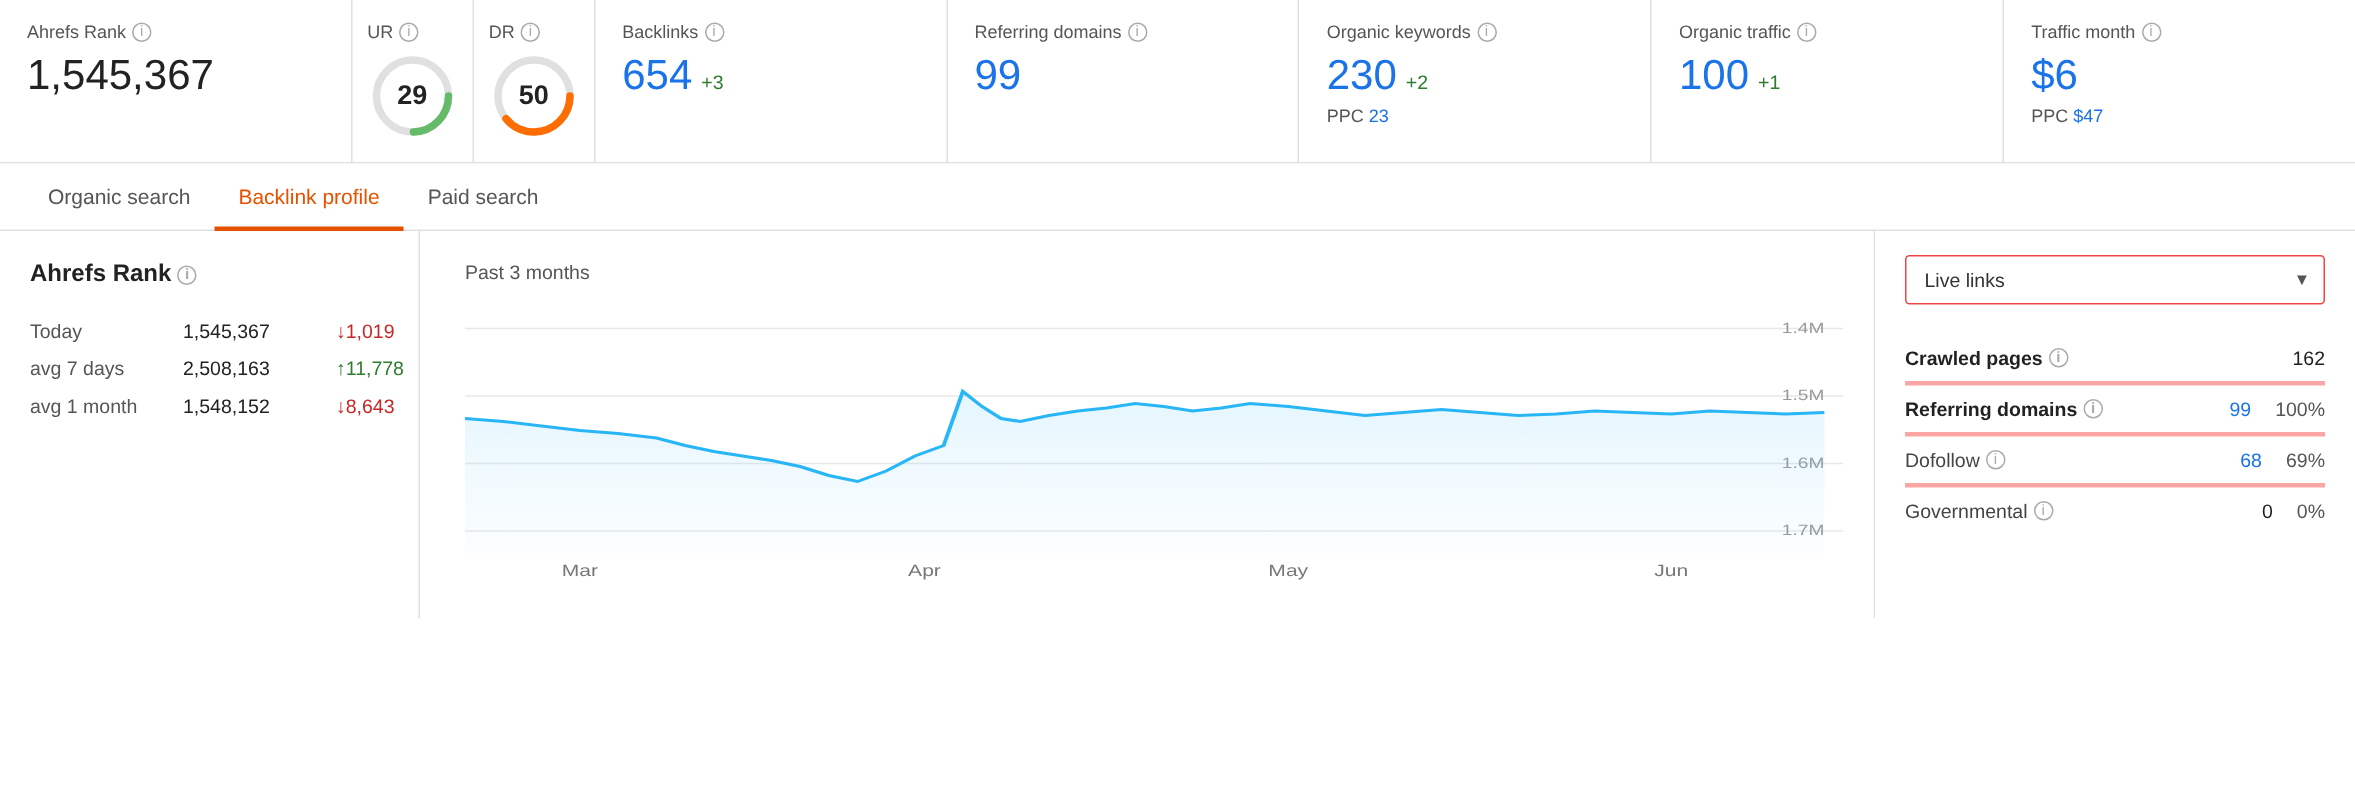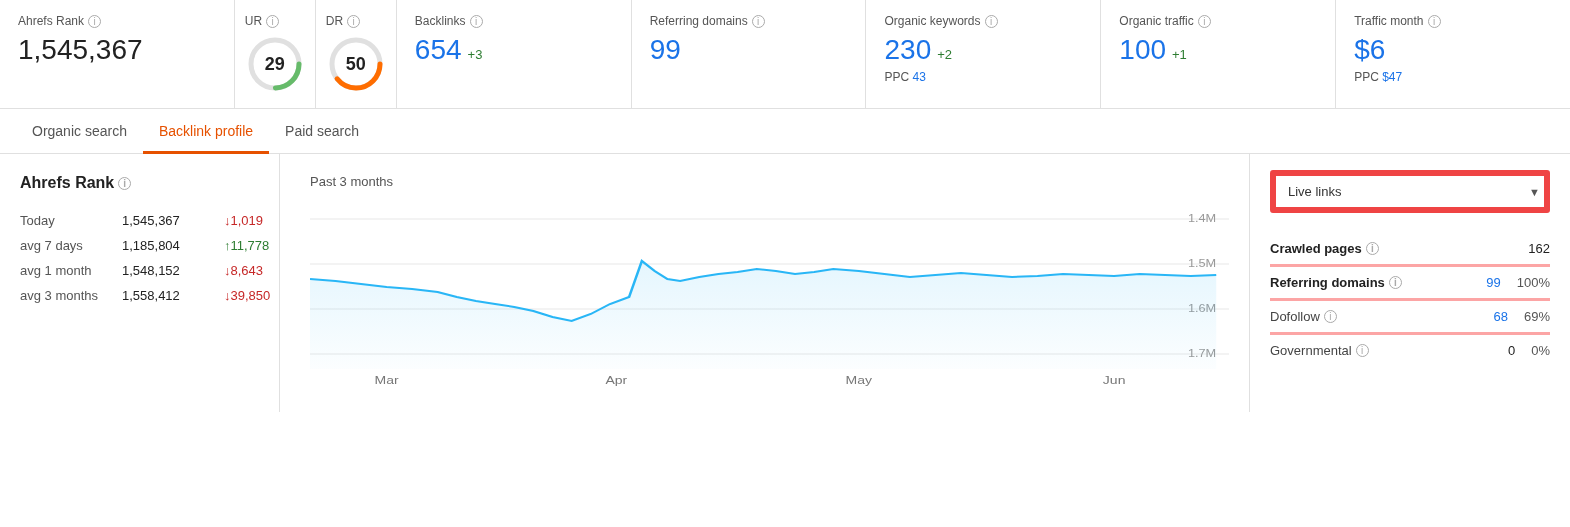--- a/index.html
+++ b/index.html
@@ -154,21 +154,21 @@
       border-right: 1px solid #e0e0e0;
       flex: 1;
     }
     .filter-dropdown-wrap {
       position: relative;
       margin-bottom: 20px;
     }
     .filter-dropdown-wrap select {
       width: 100%;
       padding: 8px 12px;
-      border: 6px solid #ef4444;
+      border: 1px solid #ef4444;
       border-radius: 3px;
       font-size: 13px;
       color: #333;
       background: #fff;
       appearance: none;
       cursor: pointer;
     }
     .dropdown-arrow {
       position: absolute;
       right: 10px;
@@ -281,21 +281,21 @@
   <div class="metric-cell">
     <div class="metric-label">
       <span>Organic keywords</span>
       <span class="metric-info">i</span>
     </div>
     <div style="display:flex;align-items:baseline;gap:6px;">
       <div class="metric-value">230</div>
       <span class="metric-delta-pos">+2</span>
     </div>
     <div class="metric-sub">
-      PPC <span>43</span>
+      PPC <span>23</span>
     </div>
   </div>
 
   <div class="metric-cell">
     <div class="metric-label">
       <span>Organic traffic</span>
       <span class="metric-info">i</span>
     </div>
     <div style="display:flex;align-items:baseline;gap:6px;">
       <div class="metric-value">100</div>
@@ -332,33 +332,28 @@
         <span class="metric-info">i</span>
       </div>
       <div class="rank-table">
         <div class="rank-row">
           <span class="label">Today</span>
           <span class="value">1,545,367</span>
           <span class="delta down">↓1,019</span>
         </div>
         <div class="rank-row">
           <span class="label">avg 7 days</span>
-          <span class="value">1,185,804</span>
+          <span class="value">2,508,163</span>
           <span class="delta up">↑11,778</span>
         </div>
         <div class="rank-row">
           <span class="label">avg 1 month</span>
           <span class="value">1,548,152</span>
           <span class="delta down">↓8,643</span>
         </div>
-        <div class="rank-row">
-          <span class="label">avg 3 months</span>
-          <span class="value">1,558,412</span>
-          <span class="delta down">↓39,850</span>
-        </div>
       </div>
     </div>
 
     <div class="chart-area">
       <div class="chart-title">Past 3 months</div>
       <div class="chart-svg-wrap">
         <svg width="100%" height="200" viewBox="0 0 720 200" preserveAspectRatio="none">
 
           <rect x="0" y="0" width="720" height="180" fill="#fff"></rect>
 

